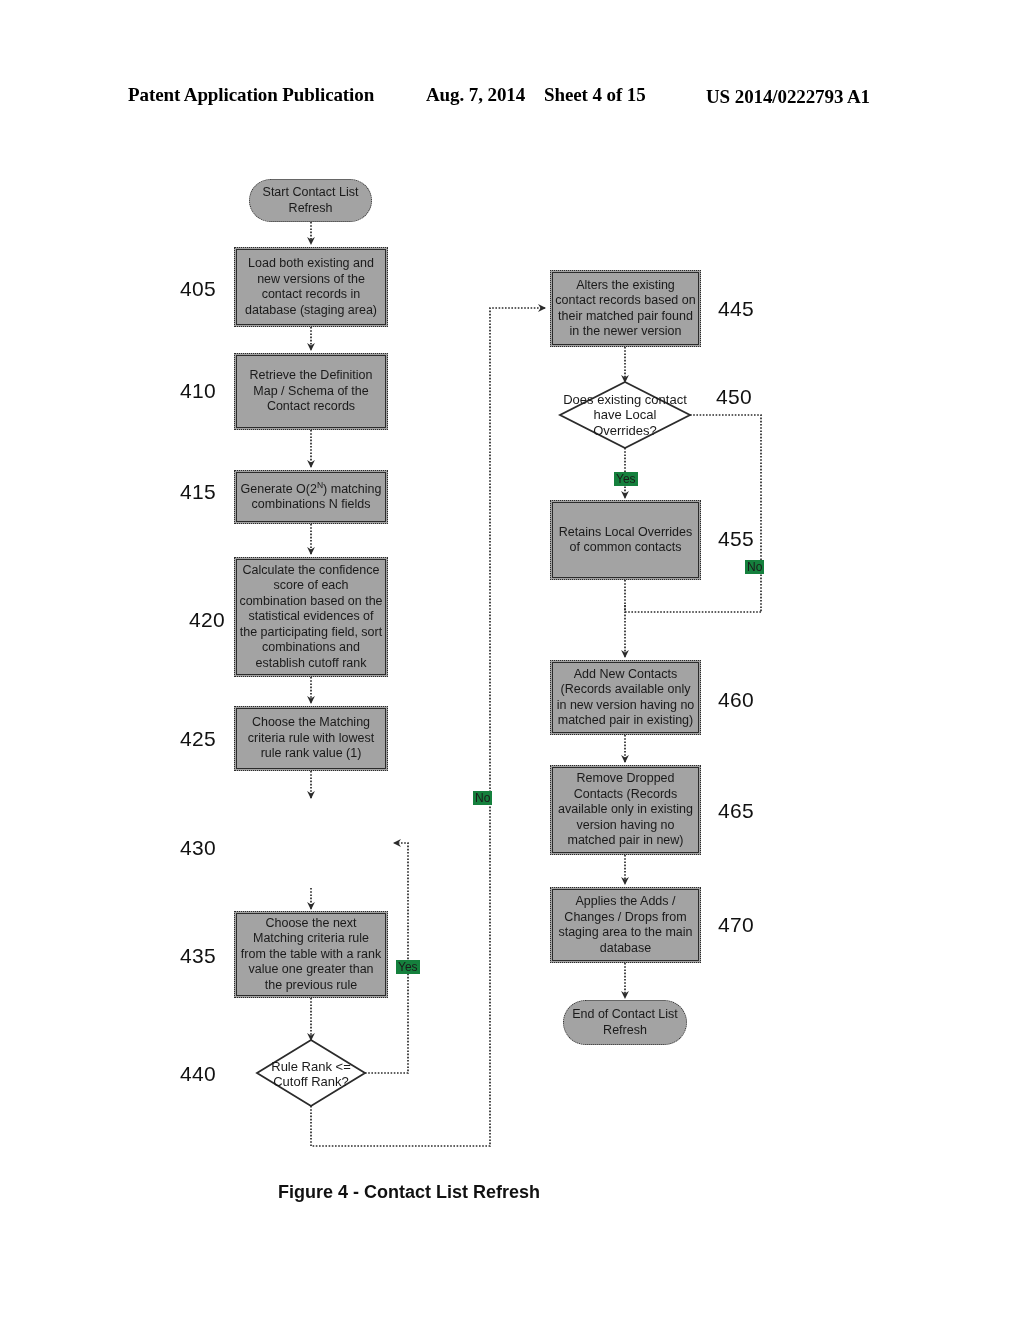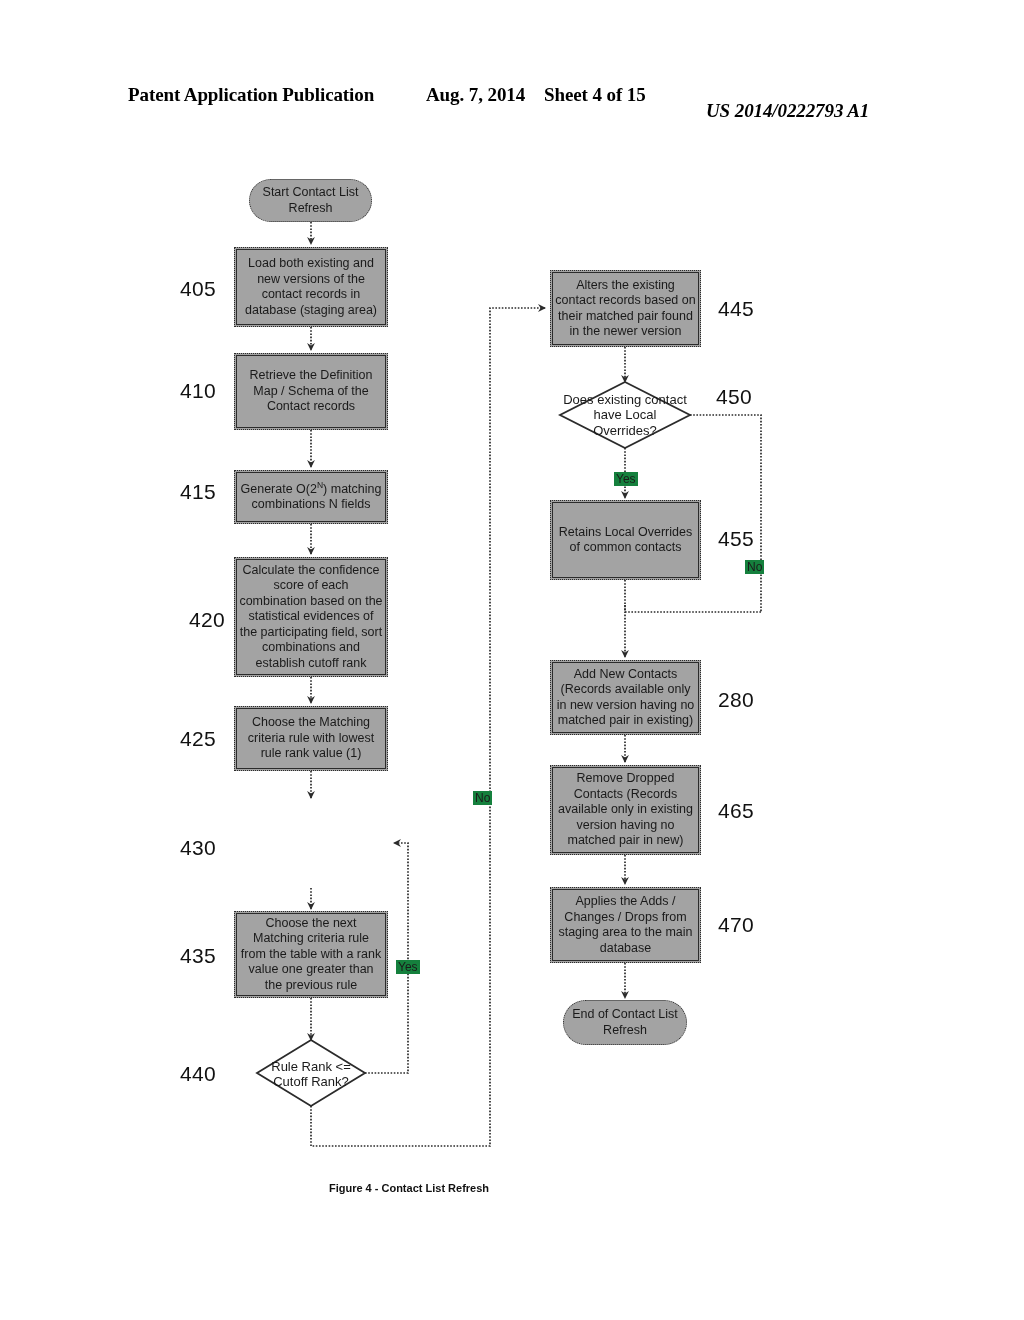--- a/index.html
+++ b/index.html
@@ -25,21 +25,21 @@
     height: 26px;
     font-family: "Liberation Serif", serif;
     font-weight: bold;
     font-size: 19px;
     letter-spacing: -0.1px;
     white-space: nowrap;
   }
   #page-header .hdr-pub   { position: absolute; left: 0px;   top: 0; }
   #page-header .hdr-date  { position: absolute; left: 298px; top: 0; }
   #page-header .hdr-sheet { position: absolute; left: 416px; top: 0; }
-  #page-header .hdr-num   { position: absolute; left: 578px; top: 16px; font-style: italic; }
+  #page-header .hdr-num   { position: absolute; left: 578px; top: 2px; }
 
   
   #flow {
     position: absolute;
     left: 0;
     top: 0;
     width: 1024px;
     height: 1320px;
   }
   #flow-svg {
@@ -96,21 +96,21 @@
     background: #15803d;
     padding: 0 2px;
   }
 
   #figure-caption {
     position: absolute;
     left: 0;
     top: 1182px;
     width: 818px;
     text-align: center;
-    font-size: 11px;
+    font-size: 18px;
     font-weight: bold;
     color: #111111;
   }
   sup { font-size: 0.68em; vertical-align: super; line-height: 0; }
 </style>
 </head>
 <body>
 
 <div id="page-header">
   <span class="hdr-pub">Patent Application Publication</span>
@@ -225,21 +225,21 @@
   <div class="reflabel" style="left:716px; top:385px;">450</div>
   <div class="node decision" style="left:558px; top:391px; width:134px; height:48px;">
     <span class="txt">Does existing contact have Local Overrides?</span>
   </div>
 
   <div class="reflabel" style="left:718px; top:527px;">455</div>
   <div class="node proc" style="left:550px; top:500px; width:151px; height:80px;">
     <span class="txt">Retains Local Overrides of common contacts</span>
   </div>
 
-  <div class="reflabel" style="left:718px; top:688px;">280</div>
+  <div class="reflabel" style="left:718px; top:688px;">460</div>
   <div class="node proc" style="left:550px; top:660px; width:151px; height:75px;">
     <span class="txt">Add New Contacts (Records available only in new version having no matched pair in existing)</span>
   </div>
 
   <div class="reflabel" style="left:718px; top:799px;">465</div>
   <div class="node proc" style="left:550px; top:765px; width:151px; height:90px;">
     <span class="txt">Remove Dropped Contacts (Records available only in existing version having no matched pair in new)</span>
   </div>
 
   <div class="reflabel" style="left:718px; top:913px;">470</div>

